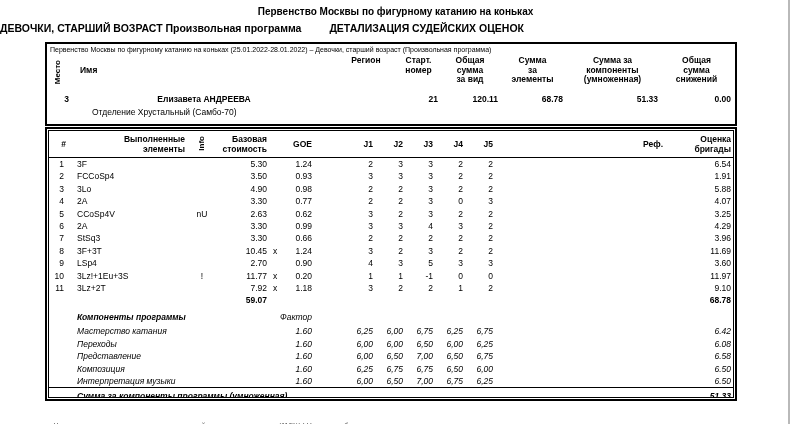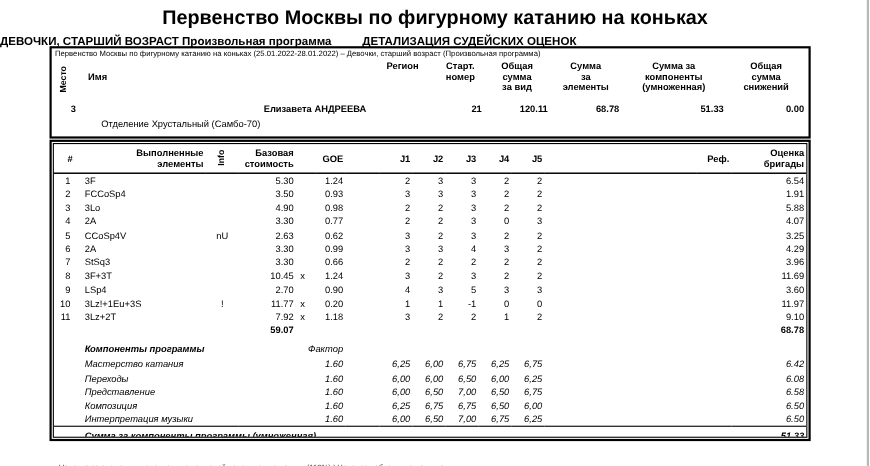--- a/index.html
+++ b/index.html
@@ -1,35 +1,35 @@
 <!DOCTYPE html>
 <html><head>
 <meta charset="utf-8">
 <style>
   * { margin:0; padding:0; box-sizing:border-box; }
   html,body { width:791px; height:424px; overflow:hidden; background:#fff;
     font-family:"Liberation Sans", sans-serif; color:#000; }
   .page { position:absolute; inset:0; width:791px; height:424px; background:#fff; }
 
-  .title { text-align:center; font-weight:bold; font-size:18px; padding-top:6px; }
+  .title { text-align:center; font-weight:bold; font-size:10px; padding-top:6px; }
   .subtitle { display:flex; gap:28px; font-weight:bold; font-size:10.5px; margin-top:5px; }
 
   .topbox { position:absolute; left:45px; top:42px; width:692px; height:84px; border:2px solid #000; overflow:hidden; }
   .eventline { font-size:7px; line-height:9px; padding:1px 3px 0 3px; white-space:nowrap; }
 
   table { border-collapse:collapse; table-layout:fixed; font-size:8.5px; }
   td, th { padding:0; overflow:hidden; }
 
   .res-table { width:688px; }
   .res-table th { font-weight:bold; vertical-align:top; white-space:pre-line; line-height:9.5px; padding:2px 4px 8px 0; }
   .res-table th.h-name { text-align:left; padding-left:11px; vertical-align:middle; }
   .res-table th.h-place { text-align:center; vertical-align:middle; padding:0; }
   .res-table td { font-weight:bold; text-align:right; padding-right:4px; line-height:13px; }
   .res-table td.c-place { padding-right:0; }
-  .res-table td.c-name { text-align:right; padding-left:6px; }
+  .res-table td.c-name { text-align:center; padding-left:6px; }
   .res-table td.c-club { text-align:left; font-weight:normal; padding-left:23px; line-height:12px; }
   .vert { writing-mode:vertical-rl; transform:rotate(180deg); display:inline-block; font-weight:bold; font-size:8px; }
 
   .mainbox { position:absolute; left:45px; top:127px; width:692px; height:274px; border:2px solid #000; padding:1px; }
   .mainbox-inner { border:1px solid #000; width:100%; height:100%; overflow:hidden; }
   .el-table, .comp-table { width:684px; }
   .el-table th { font-weight:bold; vertical-align:middle; white-space:pre-line; line-height:10px; text-align:right; padding:3px 2px 3px 0; border-bottom:1px solid #000; }
   .el-table th.h-num { padding-right:5px; }
   .el-table th.h-el { text-align:right; padding-left:6px; }
   .el-table th.h-info { text-align:center; padding:0; }

